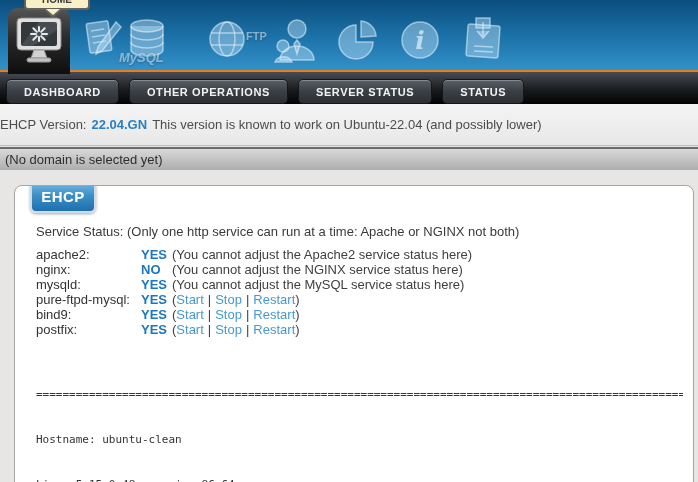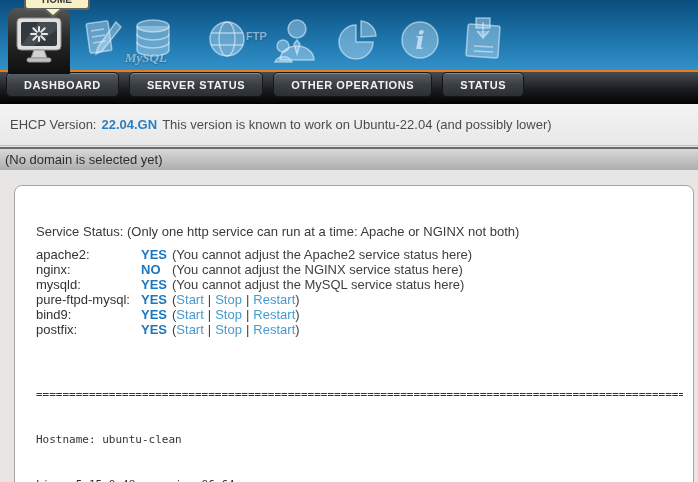--- a/index.html
+++ b/index.html
@@ -30,31 +30,31 @@
     border-top:6px solid #f8f1c8;}
   .ghost{fill:rgba(198,228,250,0.42);stroke:rgba(233,246,255,0.55);stroke-width:1.5;}
   .ghost-line{stroke:rgba(233,246,255,0.55);stroke-width:1.5;fill:none;}
   .icon-caption{position:absolute;font-weight:bold;font-style:italic;
     color:rgba(222,240,252,0.55);text-shadow:0 1px 2px rgba(30,70,100,0.5);}
 
   
   .orange-line{top:70px;left:0;width:698px;height:2px;background:#e87d1a;}
   .navbar{top:72px;left:0;width:698px;height:32px;
     background:linear-gradient(#474c53,#1a1c1f 55%,#020202);
-    display:flex;align-items:flex-start;gap:10px;padding-left:6px;box-sizing:border-box;}
+    display:flex;align-items:flex-end;gap:10px;padding-left:6px;box-sizing:border-box;}
   .nav-btn{height:25px;padding:0 17px;border-radius:5px;cursor:pointer;
     background:linear-gradient(#595f66,#3a3f45 50%,#2b2f34);
     border:1px solid #15181b;box-shadow:inset 0 1px 0 rgba(255,255,255,0.28);
     color:#f2f2f2;font-size:11px;font-weight:bold;letter-spacing:0.6px;
     font-family:"Liberation Sans",sans-serif;}
 
   
   .version-bar{top:104px;left:0;width:698px;height:42px;box-sizing:border-box;
     background:linear-gradient(#f4f4f4,#e8e8e8);border-bottom:1px solid #bdbdbd;
-    display:flex;align-items:center;padding-left:10px;
+    display:flex;align-items:center;padding-left:0;
     font-size:13px;color:#4c4c4c;}
   .version-num{color:#2b7fc0;font-weight:bold;margin:16px 5px;}
 
   
   .domain-bar{top:147px;left:0;width:698px;height:23px;box-sizing:border-box;
     border-top:2px solid #6b6b6b;background:linear-gradient(#d8d8d8,#aeaeae);
     display:flex;align-items:center;padding-left:5px;
     font-size:13px;color:#2d2d2d;}
 
   
@@ -109,21 +109,21 @@
   <div class="icon-slot" style="left:80px;">
     <svg width="44" height="48" viewBox="0 0 44 48">
       <rect class="ghost" x="8" y="6" width="22" height="30" rx="2" transform="rotate(-8 19 21)"></rect>
       <line class="ghost-line" x1="11" y1="15" x2="24" y2="13"></line>
       <line class="ghost-line" x1="12" y1="21" x2="25" y2="19"></line>
       <line class="ghost-line" x1="13" y1="27" x2="26" y2="25"></line>
       <path class="ghost" d="M36 6 L41 11 L22 35 L16 38 L18 31 Z"></path>
     </svg>
   </div>
 
-  <div class="icon-slot" style="left:131px;font-family:Liberation Serif, serif;">
+  <div class="icon-slot" style="left:125px;">
     <svg width="44" height="48" viewBox="0 0 44 48">
       <path class="ghost" d="M6 10 v24 a16 6 0 0 0 32 0 v-24"></path>
       <path class="ghost-line" d="M6 18 a16 6 0 0 0 32 0"></path>
       <path class="ghost-line" d="M6 26 a16 6 0 0 0 32 0"></path>
       <ellipse class="ghost" cx="22" cy="10" rx="16" ry="6"></ellipse>
     </svg>
     <span class="icon-caption" style="left:-6px;top:34px;font-size:13px;">MySQL</span>
   </div>
 
   <div class="icon-slot" style="left:206px;">
@@ -168,36 +168,37 @@
       <line class="ghost-line" x1="13" y1="30" x2="32" y2="31"></line>
       <line class="ghost-line" x1="13" y1="35" x2="32" y2="36"></line>
     </svg>
   </div>
 </div>
 
 <div class="abs orange-line"></div>
 
 <div class="abs navbar">
   <button class="nav-btn">DASHBOARD</button>
+  <button class="nav-btn">OTHER OPERATIONS</button>
   <button class="nav-btn">SERVER STATUS</button>
-  <button class="nav-btn">OTHER OPERATIONS</button>
   <button class="nav-btn">STATUS</button>
 </div>
 
 <div class="abs version-bar">
   <span>EHCP Version:</span>
   <span class="version-num">22.04.GN</span>
   <span>This version is known to work on Ubuntu-22.04 (and possibly lower)</span>
 </div>
 
 <div class="abs domain-bar">
   <span>(No domain is selected yet)</span>
 </div>
 
 <div class="abs panel">
+  <div class="logo">EHCP</div>
 
   <div class="heading">Service Status: (Only one http service can run at a time: Apache or NGINX not both)</div>
 
   <div class="svc-row">
     <span class="svc-name">apache2:</span><span class="svc-status">YES</span><span class="svc-note">(You cannot adjust the Apache2 service status here)</span>
   </div>
   <div class="svc-row">
     <span class="svc-name">nginx:</span><span class="svc-status">NO</span><span class="svc-note">(You cannot adjust the NGINX service status here)</span>
   </div>
   <div class="svc-row">

